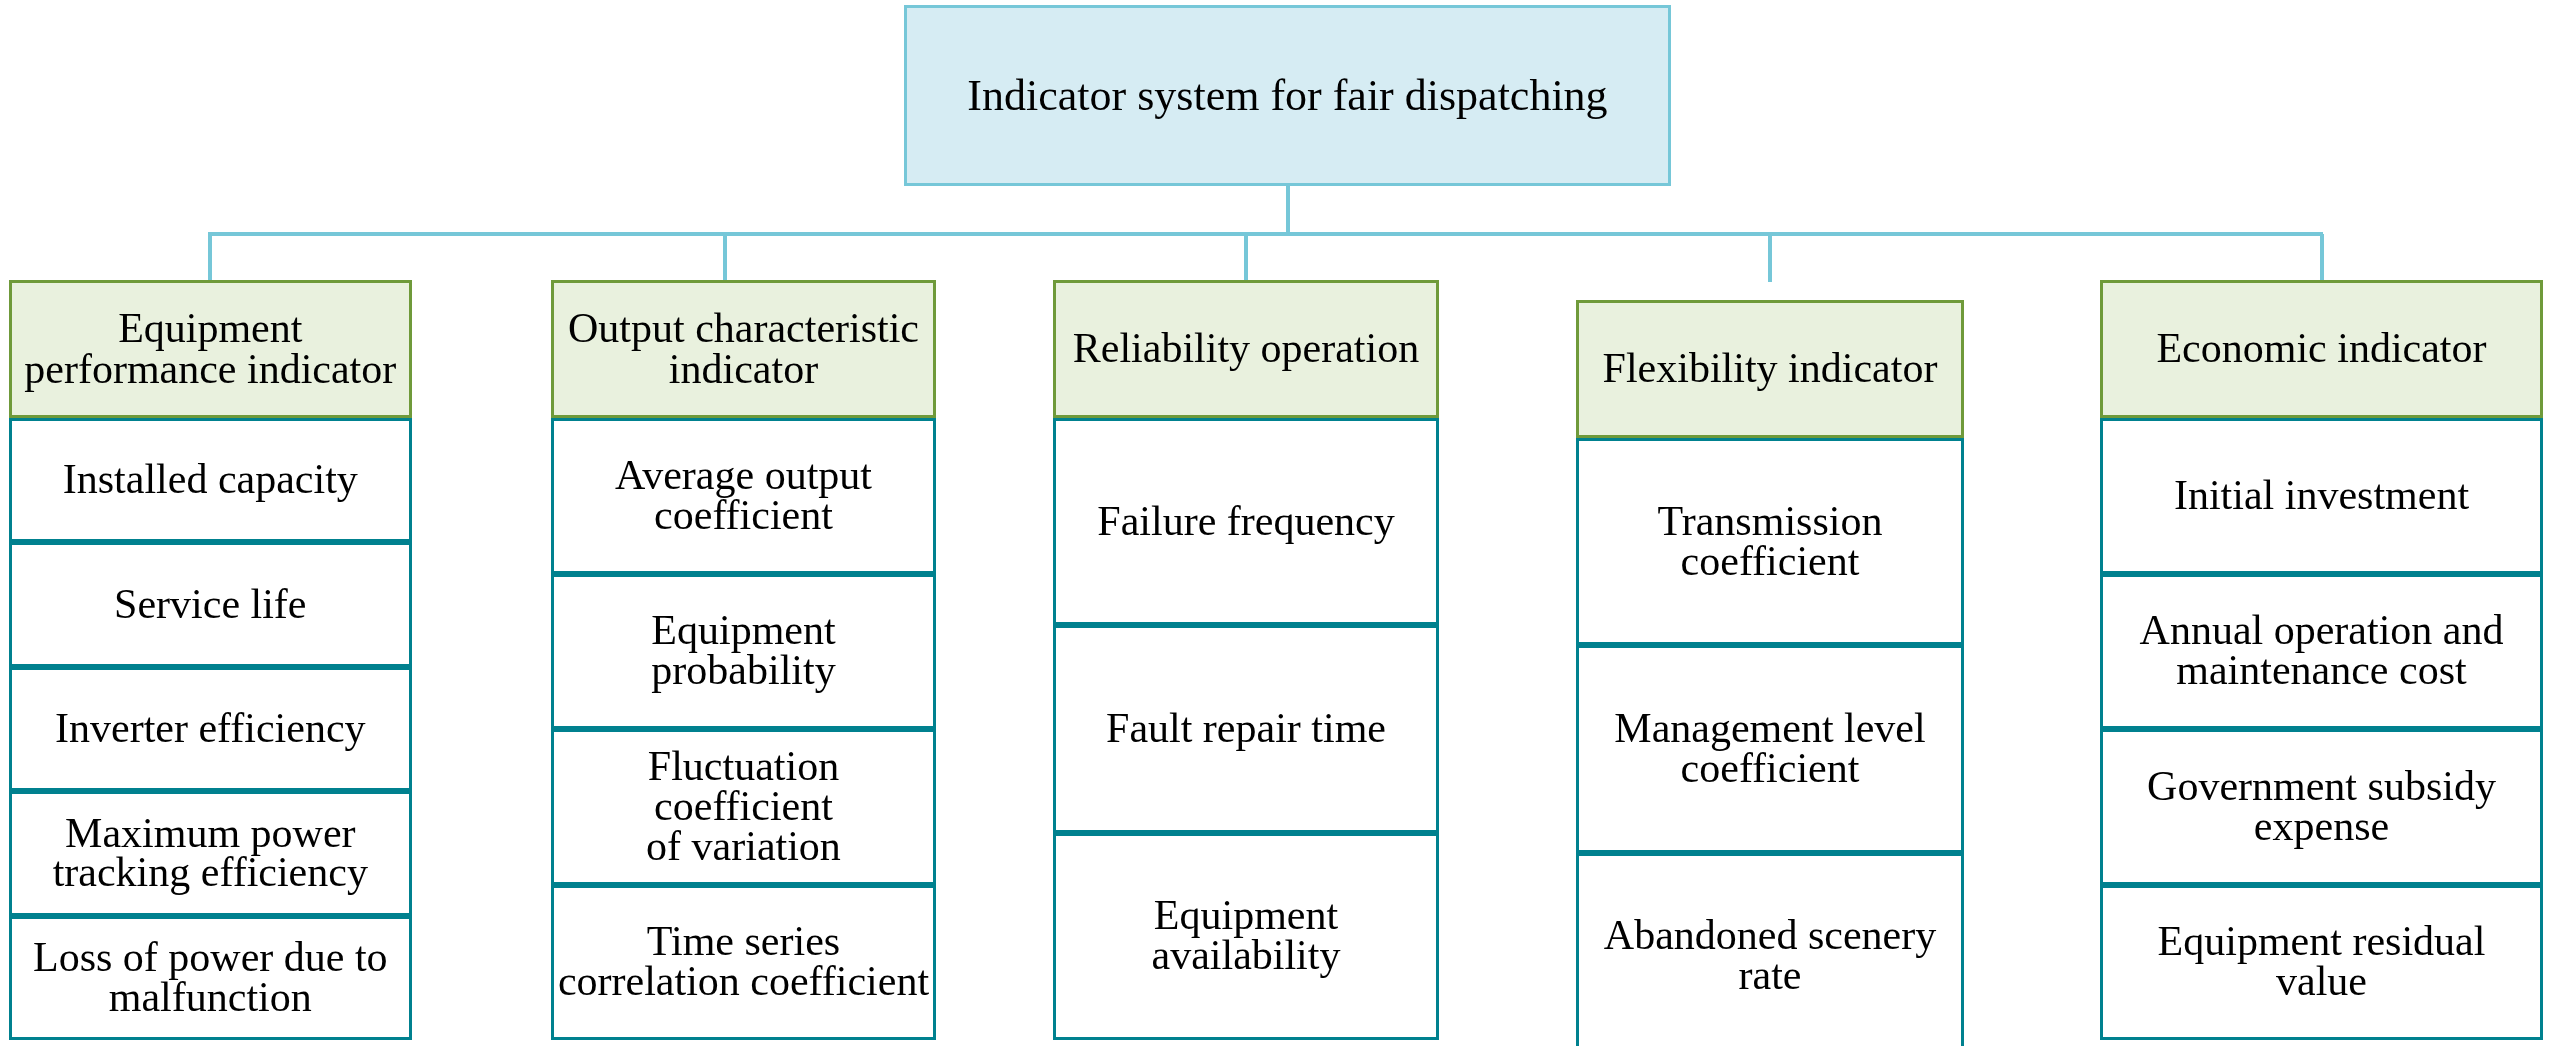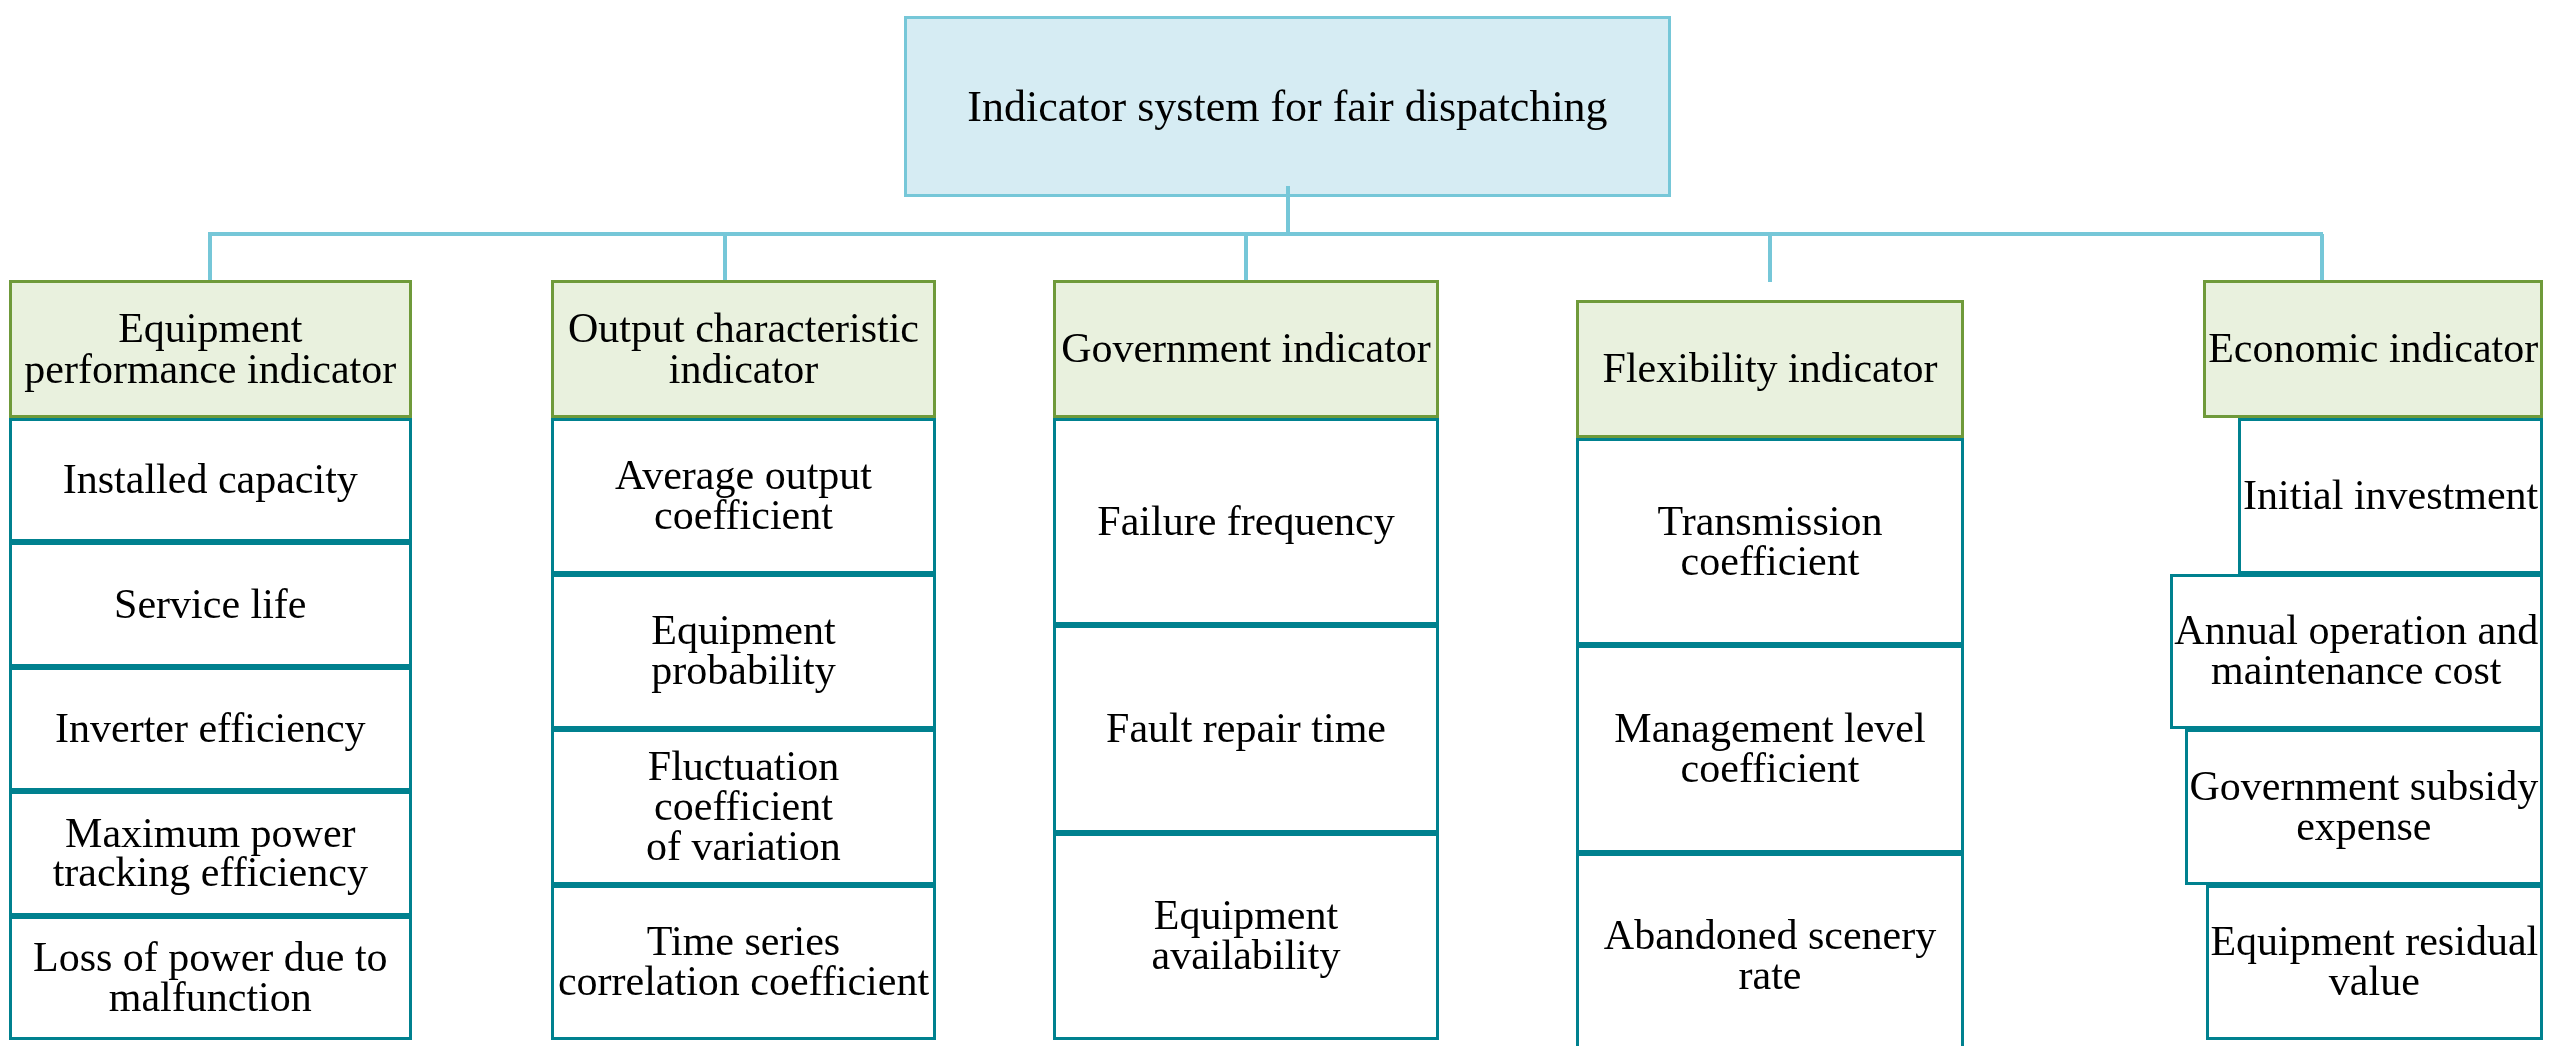--- a/index.html
+++ b/index.html
@@ -13,21 +13,21 @@
     height: 1047px;
     background: #ffffff;
     color: #000000;
     font-family: "Liberation Serif", "DejaVu Serif", serif;
   }
 
   
   .top-box {
     position: absolute;
     left: 904px;
-    top: 16px;
+    top: 5px;
     width: 767px;
     height: 181px;
     box-sizing: border-box;
     background: var(--blue-fill, #d6ecf3);
     border: 3.5px solid var(--blue-border, #76c7d8);
     display: flex;
     align-items: center;
     justify-content: center;
     text-align: center;
     font-size: 44px;
@@ -53,21 +53,21 @@
     position: absolute;
     top: 280px;
     height: 760px;
     display: flex;
     flex-direction: column;
   }
   .col-1 { left: 8.8px;   width: 403px; }
   .col-2 { left: 551px;  width: 385px; }
   .col-3 { left: 1053px; width: 386px; }
   .col-4 { left: 1576px; width: 388px; margin-top: 20px; }
-  .col-5 { left: 2100px; width: 443px; align-items: flex-end; }
+  .col-5 { left: 2100px; width: 443px; }
 
   .col-header {
     flex: 0 0 138px;
     box-sizing: border-box;
     background: var(--green-fill, #e9f1de);
     border: 3.5px solid var(--green-border, #6f9a3a);
     display: flex;
     align-items: center;
     justify-content: center;
     text-align: center;
@@ -143,21 +143,21 @@
 of variation</span>
   </div>
       <div class="col-item">
     <span class="label">Time series
 correlation coefficient</span>
   </div>
     </div>
     <div class="conn stub stub-3"></div>
     <div class="column col-3">
     <div class="col-header">
-      <span class="label">Government indicator</span>
+      <span class="label">Reliability operation</span>
     </div>
   <div class="col-item">
     <span class="label">Failure frequency</span>
   </div>
       <div class="col-item">
     <span class="label">Fault repair time</span>
   </div>
       <div class="col-item">
     <span class="label">Equipment
 availability</span>

